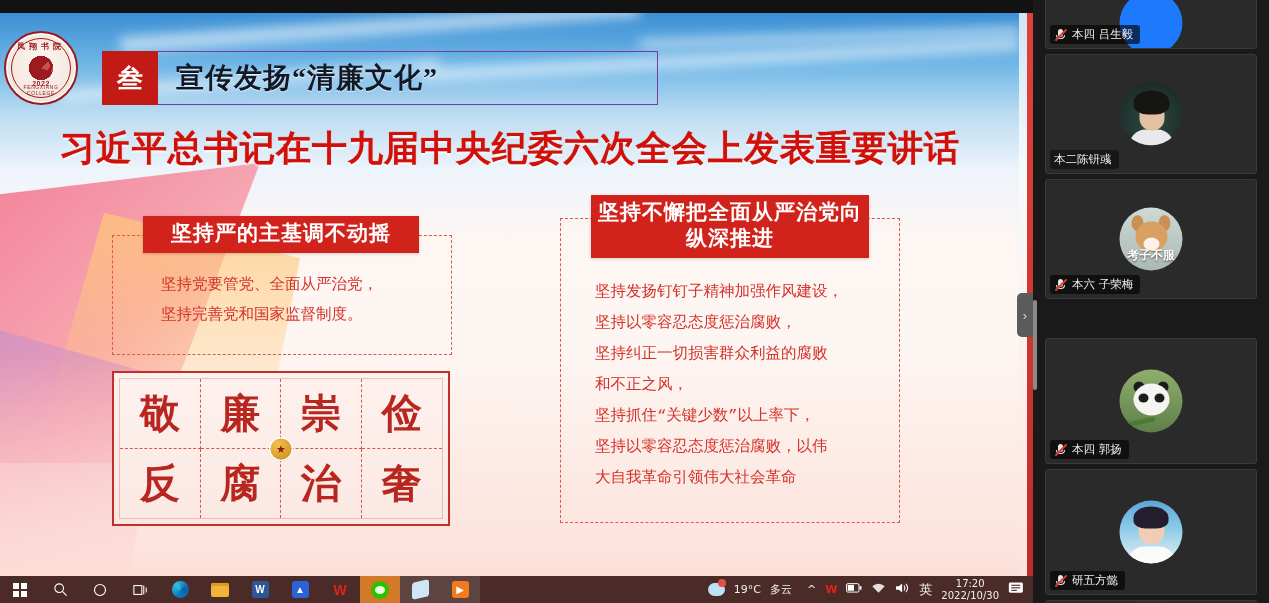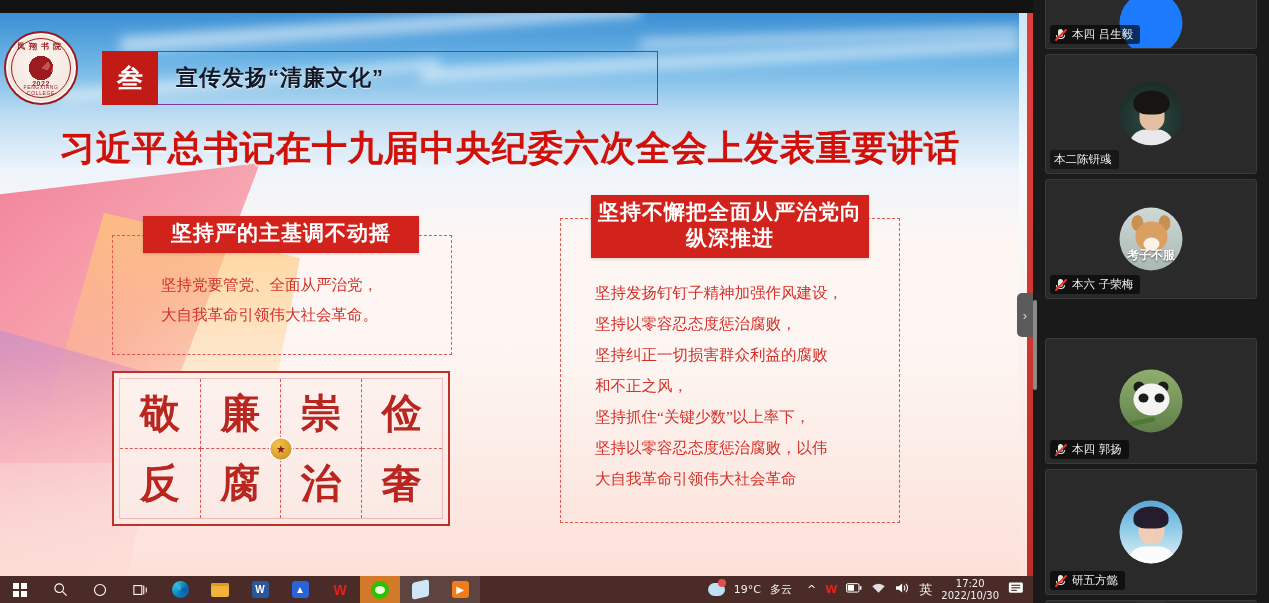--- a/index.html
+++ b/index.html
@@ -80,22 +80,22 @@
   .logo-en{ position:absolute; bottom:1px; left:0; width:100%; text-align:center;
     font-size:5px; color:#9b1b1f; letter-spacing:.6px; }
 
   
   .sec-header{ position:absolute; left:102px; top:38px; display:flex; align-items:stretch;
     width:556px; height:54px; }
   .sec-num{ width:56px; background:#c21a14; color:#fff; display:flex; align-items:center;
     justify-content:center; font-size:26px; font-weight:bold; font-family:"DejaVu Sans",sans-serif;}
   .sec-title-box{ flex:1; border:1.5px solid #7d3a9e; border-left:none;
     display:flex; align-items:center; padding-left:18px; }
-  .sec-title{ font-size:22px; font-weight:bold; color:#111827; letter-spacing:1px;
-    font-family:Liberation Sans, sans-serif; text-shadow:0 1px 0 rgba(255,255,255,.7);}
+  .sec-title{ font-size:28px; font-weight:bold; color:#111827; letter-spacing:1px;
+    font-family:Liberation Serif, serif; text-shadow:0 1px 0 rgba(255,255,255,.7);}
 
   
   .headline{ position:absolute; left:0; top:112px; width:1020px; text-align:center;
     font-size:35px; font-weight:bold; color:#d2100a; letter-spacing:1px;
     font-family:Liberation Mono, monospace;
     text-shadow:0 2px 2px rgba(255,255,255,.85), 0 0 1px #a60b07; }
 
   
   .col{ position:absolute; }
   .col-left{ left:112px; top:222px; width:340px; }
@@ -104,21 +104,21 @@
   .dashed-box{ position:relative; border:1.5px dashed #e0564f; }
   .lbox{ height:120px; }
   .rbox{ height:305px; }
 
   .banner{ position:absolute; background:#d1231c; color:#fff; font-weight:bold;
     text-align:center; font-family:"DejaVu Sans",sans-serif; line-height:1.22;
     box-shadow:0 1px 3px rgba(0,0,0,.18); }
   .banner-l{ left:30px; top:-20px; width:276px; padding:5px 0 6px; font-size:21px; letter-spacing:1px; }
   .banner-r{ left:30px; top:-24px; width:278px; padding:5px 6px 7px; font-size:21px; letter-spacing:1px;}
 
-  .body-txt{ color:#d4312a; font-size:15.5px; line-height:1.95; font-family:Liberation Serif, serif; }
+  .body-txt{ color:#d4312a; font-size:15.5px; line-height:1.95; font-family:Liberation Mono, monospace; }
   .lbody{ padding:34px 0 0 48px; }
   .rbody{ padding:58px 0 0 34px; font-size:15.5px; line-height:2.0; }
 
   
   .slogan{ position:absolute; left:112px; top:358px; width:338px; height:155px;
     border:2px solid #c0302a; background:linear-gradient(180deg,#fdf1ee,#fbe8e3); }
   .slogan-in{ position:absolute; inset:5px; border:1px solid rgba(192,48,42,.25); }
   .slogan-grid{ position:absolute; inset:6px; display:grid;
     grid-template-columns:repeat(4,1fr); grid-template-rows:repeat(2,1fr); }
   .sg-cell{ display:flex; align-items:center; justify-content:center;
@@ -267,21 +267,21 @@
         </div>
       </div>
 
       <div class="headline">习近平总书记在十九届中央纪委六次全会上发表重要讲话</div>
 
       <div class="col col-left">
         <div class="dashed-box lbox">
           <div class="banner banner-l">坚持严的主基调不动摇</div>
           <div class="body-txt lbody">
             <div>坚持党要管党、全面从严治党，</div>
-            <div>大自我革命引领伟大社会革命。</div>
+            <div>坚持完善党和国家监督制度。</div>
           </div>
         </div>
       </div>
 
       <div class="col col-right">
         <div class="dashed-box rbox">
           <div class="banner banner-r">坚持不懈把全面从严治党向纵深推进</div>
           <div class="body-txt rbody">
             <div>坚持发扬钉钉子精神加强作风建设，</div>
             <div>坚持以零容忍态度惩治腐败，</div>

